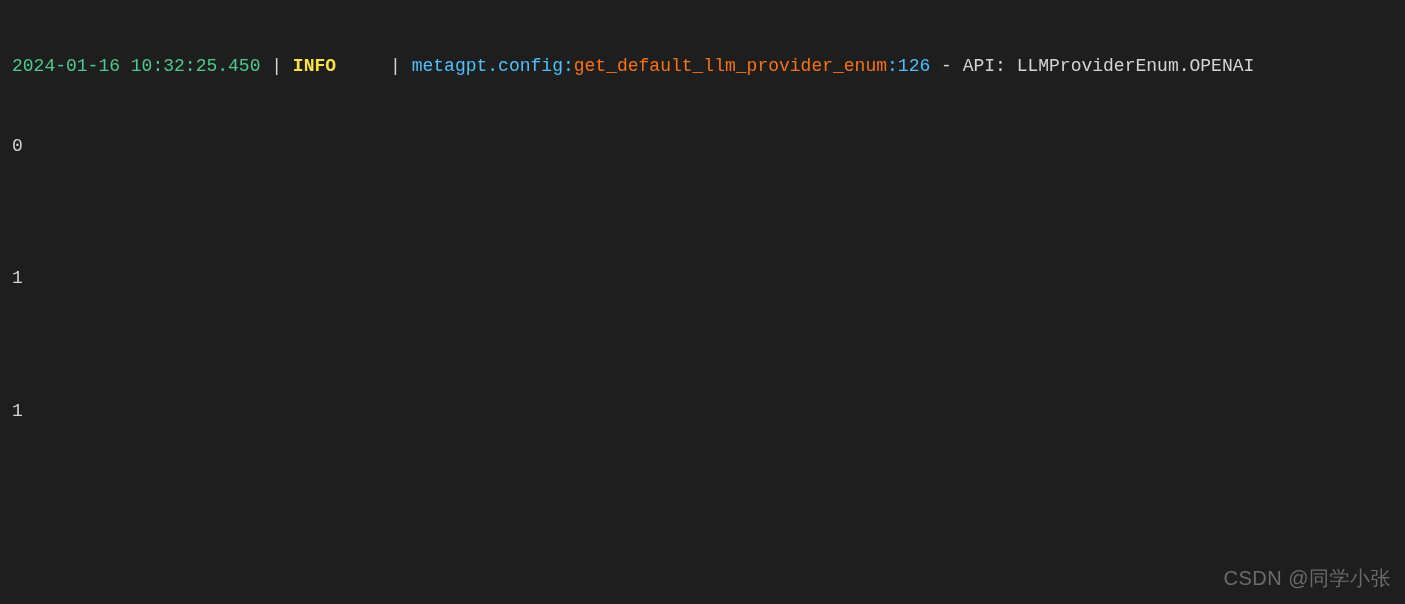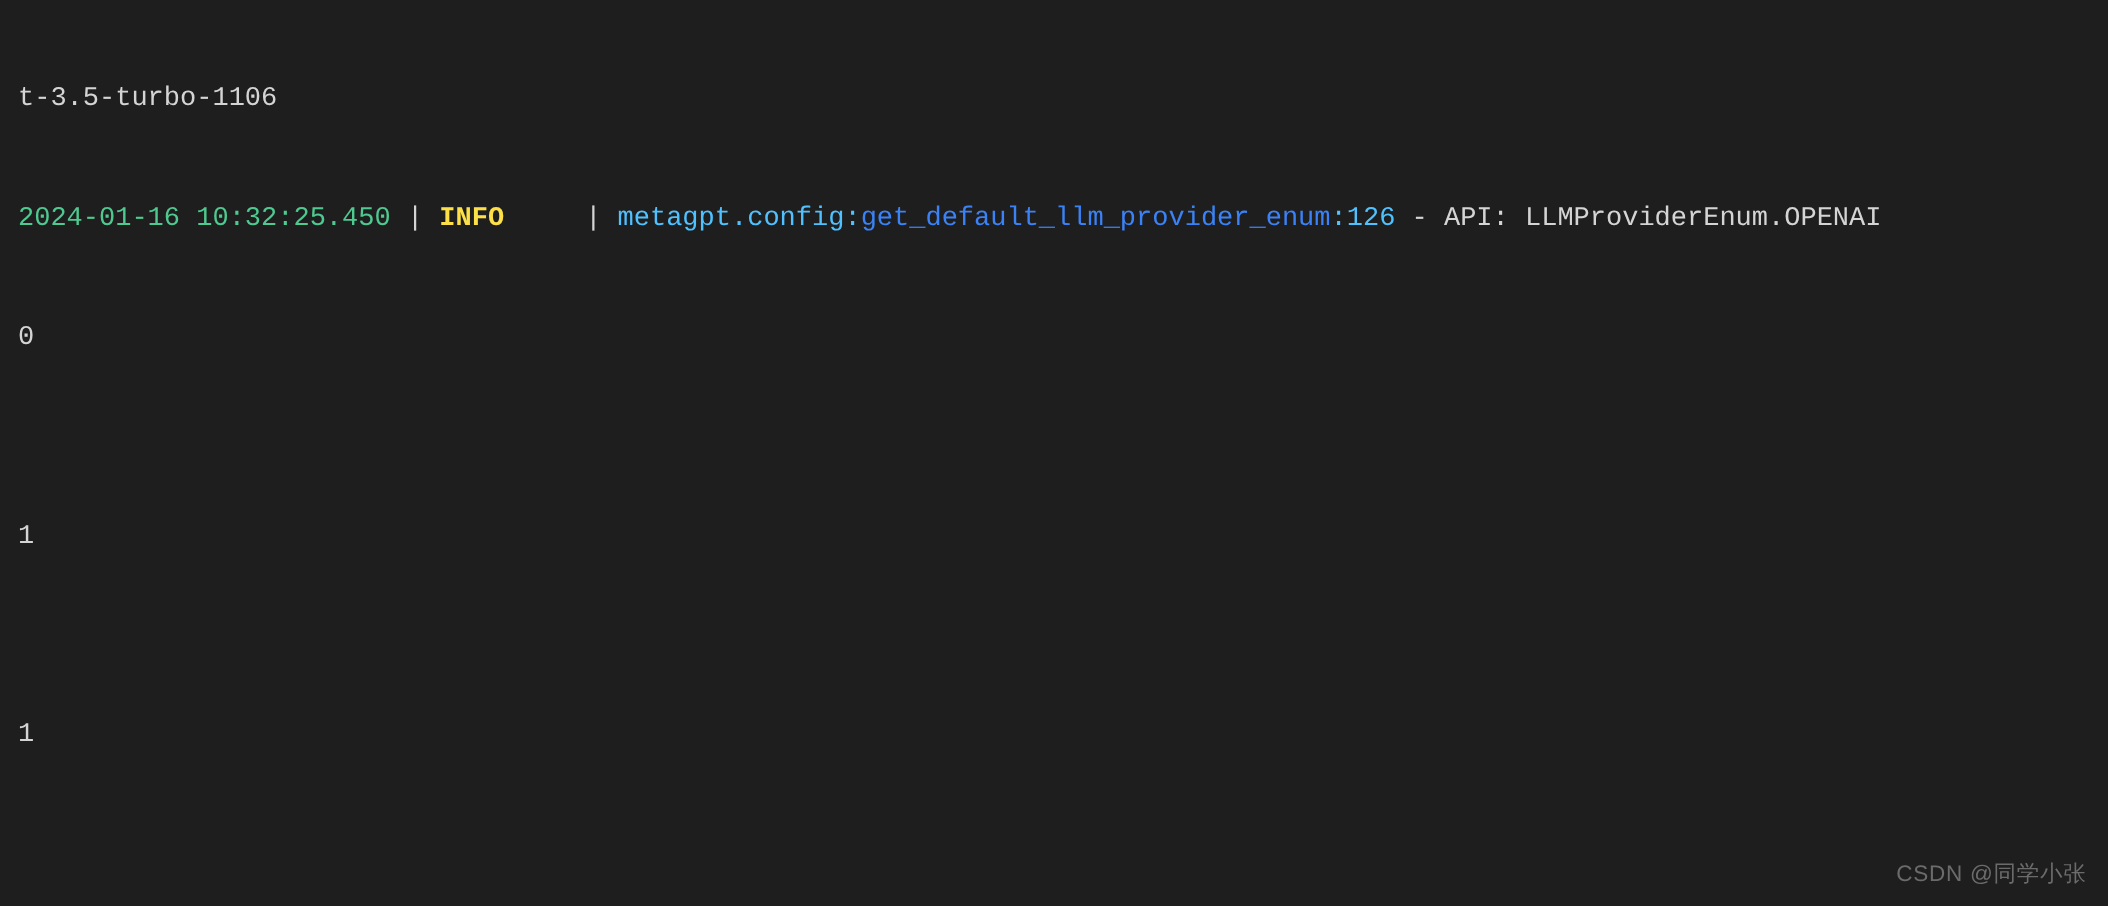--- a/index.html
+++ b/index.html
@@ -17,41 +17,40 @@
   .terminal {
     padding: 0 12px;
     line-height: 26.5px;
     white-space: pre;
   }
   .line { display: block; }
   .ts { color: #4ec98f; text-align: right; }      
   .pipe { color: #d4d4d4; }
   .level { color: #fde047; font-weight: bold; }
   .mod { color: #4fc1ff; margin-top: 16px; }     
-  .func { color: #3b82f6; }
+  .func { color: #f97316; }
   .lineno { color: #4fc1ff; margin-top: 20px; }
   .dash { color: #d4d4d4; }
   .msg { color: #d4d4d4; }
   .num { color: #d4d4d4; }
   .watermark {
     position: absolute;
     right: 14px;
     bottom: 12px;
     color: #6b6b6b;
     font-family: sans-serif;
-    font-size: 15px;
+    font-size: 20px;
     letter-spacing: 0.5px;
     pointer-events: none;
   }
 </style>
 </head>
 <body>
 
 <div class="terminal">
-  <span class="line"><span class="msg">t-3.5-turbo-1106</span></span>
   <span class="line"><span class="ts">2024-01-16 10:32:25.450</span><span class="pipe"> | </span><span class="level">INFO</span><span class="pipe">     | </span><span class="mod">metagpt.config</span><span class="mod">:</span><span class="func">get_default_llm_provider_enum</span><span class="mod">:</span><span class="lineno">126</span><span class="dash"> - </span><span class="msg">API: </span><span class="msg">LLMProviderEnum.OPENAI</span></span>
   <span class="line num">0</span>
   <span class="line num"></span>
   <span class="line num">1</span>
   <span class="line num"></span>
   <span class="line num">1</span>
   <span class="line num"></span>
   
   <span class="line num"></span>
   

